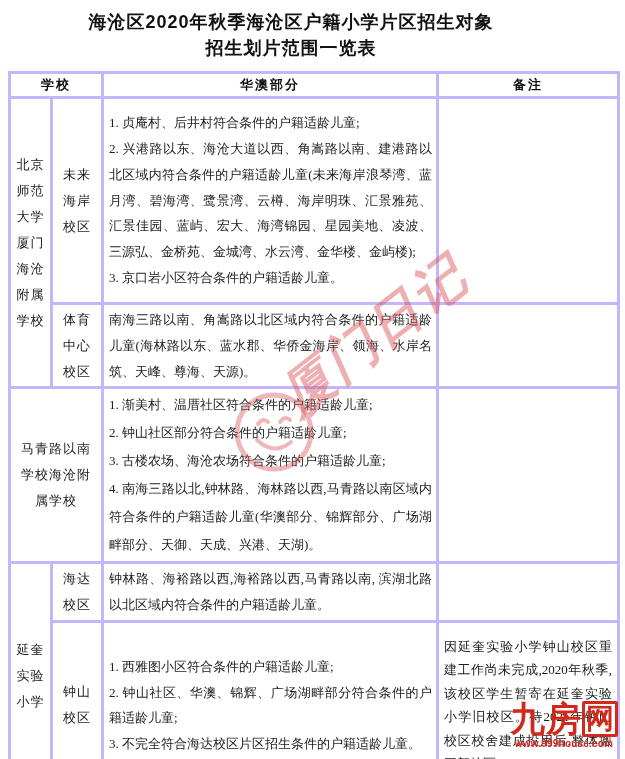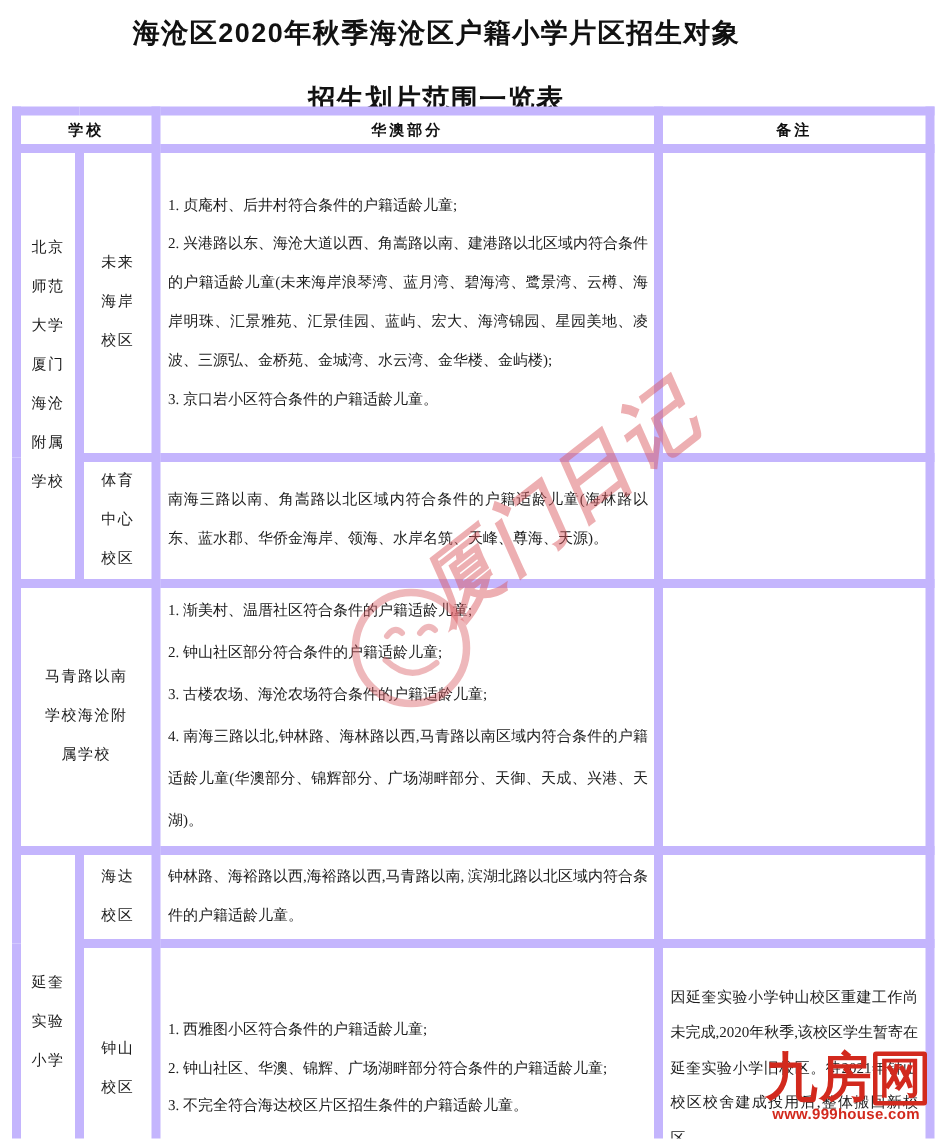--- a/index.html
+++ b/index.html
@@ -16,33 +16,33 @@
     position: absolute;
     left: 0; width: 582px;
     text-align: center;
     font-family: "Liberation Sans", "DejaVu Sans", sans-serif;
     font-weight: bold;
     font-size: 18px;
     letter-spacing: 1px;
     color: #111;
   }
   #title-line1 { top: 10px; }
-  #title-line2 { top: 54px; }
+  #title-line2 { top: 36px; }
 
   table.enroll {
     position: absolute;
     left: 8px; top: 71px;
     width: 609px;
     border-collapse: collapse;
     table-layout: fixed;
     border: 2px solid #1a1a1a;
   }
   table.enroll th, table.enroll td {
-    border: 6px solid #c4b5fd;
-    font-size: 10px;
+    border: 3px solid #c4b5fd;
+    font-size: 13px;
     vertical-align: middle;
     overflow: hidden;
   }
   th.hdr {
     font-family: "Liberation Sans", "DejaVu Sans", sans-serif;
     font-weight: bold;
     font-size: 16px;
     text-align: center;
     letter-spacing: 2px;
     color: #111;

